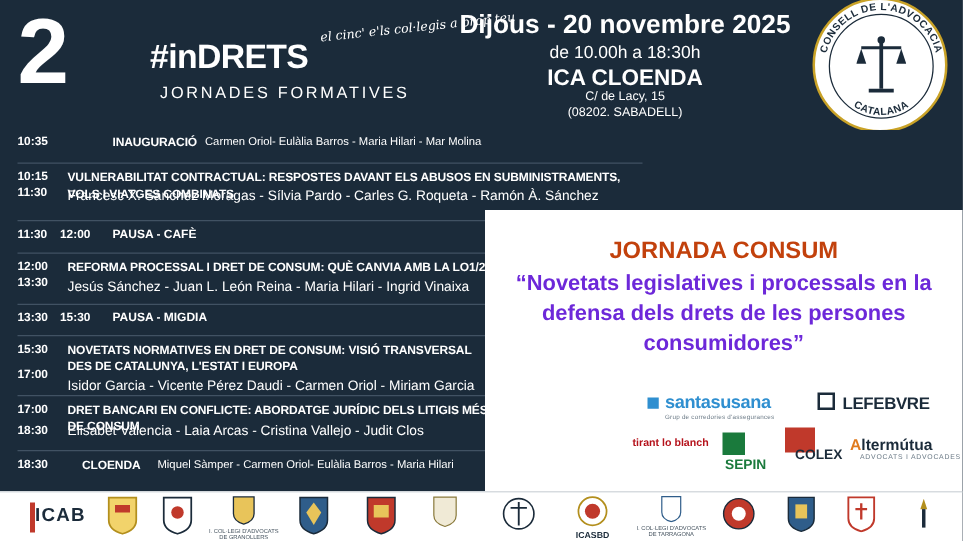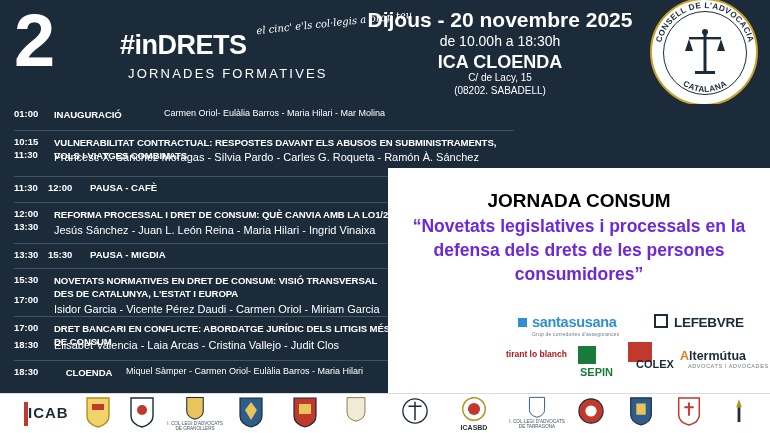--- a/index.html
+++ b/index.html
@@ -146,21 +146,21 @@
     background: #415263;
   }
   
   .panel {
     position: absolute; left: 388px; top: 168px;
     width: 382px; height: 225px;
     background: #ffffff;
   }
   .panel-t1 {
     position: absolute; left: 0; top: 22px; width: 382px;
-    text-align: center; font-size: 19px; font-weight: bold; color: #000000;
+    text-align: center; font-size: 19px; font-weight: bold; color: #c2410c;
   }
   .panel-t2 {
     position: absolute; left: 12px; top: 46px; width: 358px;
     text-align: center; font-size: 17.5px; font-weight: bold;
     color: #6d28d9; line-height: 24px;
   }
   
   .sp {
     position: absolute; font-family: "Liberation Sans", sans-serif;
   }
@@ -279,22 +279,22 @@
   </div>
 
   <div class="web-url">www.cicac.cat</div>
   <div class="price1">preu persones col·legiades:35€</div>
   <div class="price2">preu altres: 50€</div>
   <div class="format">FORMAT: HIBRID</div>
 
   <div class="program">
 
     <div class="row" style="top:4px;">
-      <div class="t1">01:00</div>
-      <div class="title" style="width:110px;">INAUGURACIÓ</div>
+      <div class="t1">10:35</div>
+      <div class="title" style="width:110px;margin-left:36px;">INAUGURACIÓ</div>
       <div class="inline-spk" style="left:150px;top:0;">Carmen Oriol- Eulàlia Barros - Maria Hilari - Mar Molina</div>
     </div>
     <div class="divider" style="top:26px;"></div>
 
     <div class="row" style="top:32px;">
       <div class="t1">10:15</div>
       <div class="t2">11:30</div>
       <div class="title" style="width:470px;">VULNERABILITAT CONTRACTUAL: RESPOSTES DAVANT ELS ABUSOS EN SUBMINISTRAMENTS, VOLS I VIATGES COMBINATS</div>
       <div class="speakers" style="top:15px;">Francesc X. Sánchez Moragas - Sílvia Pardo - Carles G. Roqueta - Ramón À. Sánchez</div>
     </div>

